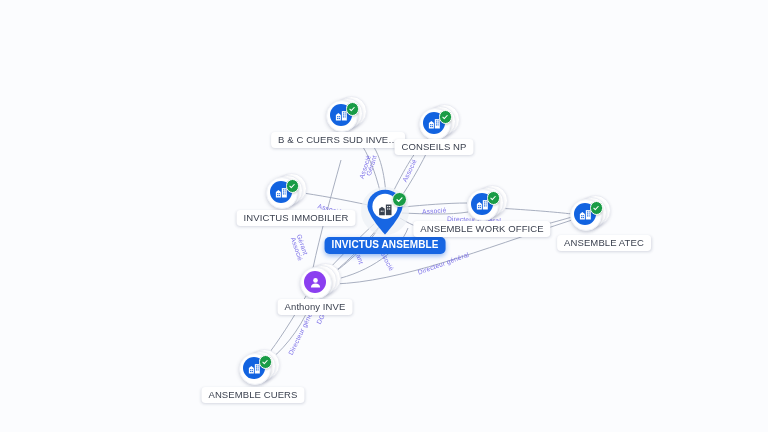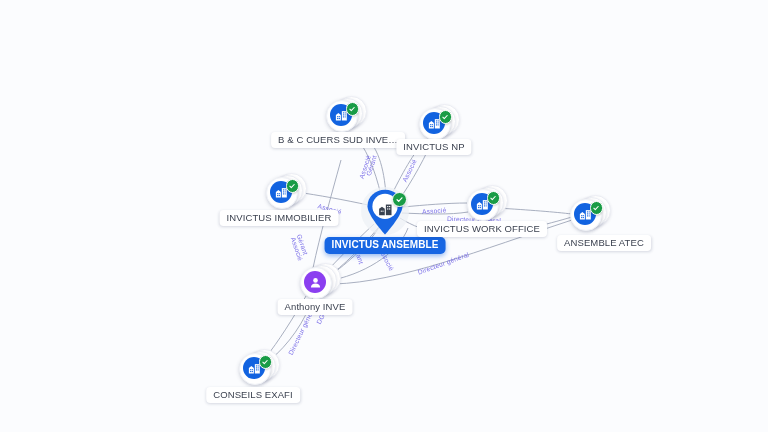--- a/index.html
+++ b/index.html
@@ -203,21 +203,21 @@
             <rect x="14.3" y="13.4" width="1.7" height="1.7" fill="#1263e0"></rect>
             <rect x="17" y="13.4" width="1.7" height="1.7" fill="#1263e0"></rect>
           </svg>
         </div>
         <div class="check-badge" style="width: 11.5px; height: 11.5px; left: 4.5px; top: -13px;">
           <svg width="8" height="8" viewBox="0 0 24 24" fill="none">
             <path d="M5.5 12.6l4.3 4.3 8.7-9.4" stroke="#ffffff" stroke-width="3.2" stroke-linecap="round" stroke-linejoin="round"></path>
           </svg>
         </div>
       </div>
-      <div class="node-label" style="left: 434px; top: 139px;">INVICTUS NP</div>
+      <div class="node-label" style="left: 434px; top: 139px;">CONSEILS NP</div>
       <div class="node" style="left: 281px; top: 192px;">
         <div class="stack" style="width: 29px; height: 29px; left: -5.5px; top: -19.5px;"></div>
         <div class="stack" style="width: 29px; height: 29px; left: -9.5px; top: -17px;"></div>
         <div class="stack" style="width: 29px; height: 29px; left: -14.5px; top: -14.5px;"></div>
         <div class="disc" style="width: 30px; height: 30px; left: -15px; top: -15px;"></div>
         <div class="glyph-circle co-glyph" style="width: 22px; height: 22px; left: -11px; top: -11px;">
           <svg width="15" height="15" viewBox="0 0 24 24" fill="none">
             <path d="M3 20h8v-9l-4-3-4 3z" fill="#ffffff"></path>
             <rect x="5" y="13" width="1.8" height="1.8" fill="#1263e0"></rect>
             <rect x="7.6" y="13" width="1.8" height="1.8" fill="#1263e0"></rect>
@@ -231,21 +231,21 @@
             <rect x="14.3" y="13.4" width="1.7" height="1.7" fill="#1263e0"></rect>
             <rect x="17" y="13.4" width="1.7" height="1.7" fill="#1263e0"></rect>
           </svg>
         </div>
         <div class="check-badge" style="width: 11.5px; height: 11.5px; left: 4.5px; top: -13px;">
           <svg width="8" height="8" viewBox="0 0 24 24" fill="none">
             <path d="M5.5 12.6l4.3 4.3 8.7-9.4" stroke="#ffffff" stroke-width="3.2" stroke-linecap="round" stroke-linejoin="round"></path>
           </svg>
         </div>
       </div>
-      <div class="node-label" style="left: 279px; top: 210px;">INVICTUS IMMOBILIER</div>
+      <div class="node-label" style="left: 296px; top: 210px;">INVICTUS IMMOBILIER</div>
       <div class="node" style="left: 385px; top: 211px;">
         <div class="halo" style="width: 48px; height: 48px; left: -24px; top: -24px;"></div>
         <div style="position: absolute; left: -19px; top: -22px; width: 38px; height: 46px;"><svg width="38" height="46" viewBox="0 0 38 46">
             <path d="M19 45.5C19 45.5 36.5 26.5 36.5 17.2 36.5 7.6 28.7 0.7 19 0.7S1.5 7.6 1.5 17.2C1.5 26.5 19 45.5 19 45.5Z" fill="#1766e3"></path>
             <circle cx="19" cy="17.4" r="12.6" fill="#ffffff"></circle>
           </svg></div>
         <div class="glyph-circle" style="width: 20px; height: 20px; left: -10px; top: -12px;">
           <svg width="17" height="17" viewBox="0 0 24 24" fill="none">
             <path d="M3 20h8v-9l-4-3-4 3z" fill="#39424f"></path>
             <path d="M12.5 20h8V5h-8z" fill="#39424f"></path>
@@ -284,21 +284,21 @@
             <rect x="14.3" y="13.4" width="1.7" height="1.7" fill="#1263e0"></rect>
             <rect x="17" y="13.4" width="1.7" height="1.7" fill="#1263e0"></rect>
           </svg>
         </div>
         <div class="check-badge" style="width: 11.5px; height: 11.5px; left: 4.5px; top: -13px;">
           <svg width="8" height="8" viewBox="0 0 24 24" fill="none">
             <path d="M5.5 12.6l4.3 4.3 8.7-9.4" stroke="#ffffff" stroke-width="3.2" stroke-linecap="round" stroke-linejoin="round"></path>
           </svg>
         </div>
       </div>
-      <div class="node-label" style="left: 482px; top: 221px;">INVICTUS WORK OFFICE</div>
+      <div class="node-label" style="left: 482px; top: 221px;">ANSEMBLE WORK OFFICE</div>
       <div class="node" style="left: 585px; top: 214px;">
         <div class="stack" style="width: 29px; height: 29px; left: -5.5px; top: -19.5px;"></div>
         <div class="stack" style="width: 29px; height: 29px; left: -9.5px; top: -17px;"></div>
         <div class="stack" style="width: 29px; height: 29px; left: -14.5px; top: -14.5px;"></div>
         <div class="disc" style="width: 30px; height: 30px; left: -15px; top: -15px;"></div>
         <div class="glyph-circle co-glyph" style="width: 22px; height: 22px; left: -11px; top: -11px;">
           <svg width="15" height="15" viewBox="0 0 24 24" fill="none">
             <path d="M3 20h8v-9l-4-3-4 3z" fill="#ffffff"></path>
             <rect x="5" y="13" width="1.8" height="1.8" fill="#1263e0"></rect>
             <rect x="7.6" y="13" width="1.8" height="1.8" fill="#1263e0"></rect>
@@ -353,16 +353,16 @@
             <rect x="14.3" y="13.4" width="1.7" height="1.7" fill="#1263e0"></rect>
             <rect x="17" y="13.4" width="1.7" height="1.7" fill="#1263e0"></rect>
           </svg>
         </div>
         <div class="check-badge" style="width: 11.5px; height: 11.5px; left: 4.5px; top: -13px;">
           <svg width="8" height="8" viewBox="0 0 24 24" fill="none">
             <path d="M5.5 12.6l4.3 4.3 8.7-9.4" stroke="#ffffff" stroke-width="3.2" stroke-linecap="round" stroke-linejoin="round"></path>
           </svg>
         </div>
       </div>
-      <div class="node-label" style="left: 253px; top: 387px;">CONSEILS EXAFI</div>
+      <div class="node-label" style="left: 253px; top: 387px;">ANSEMBLE CUERS</div>
     </div>
 
 </div>
 
 </body></html>

